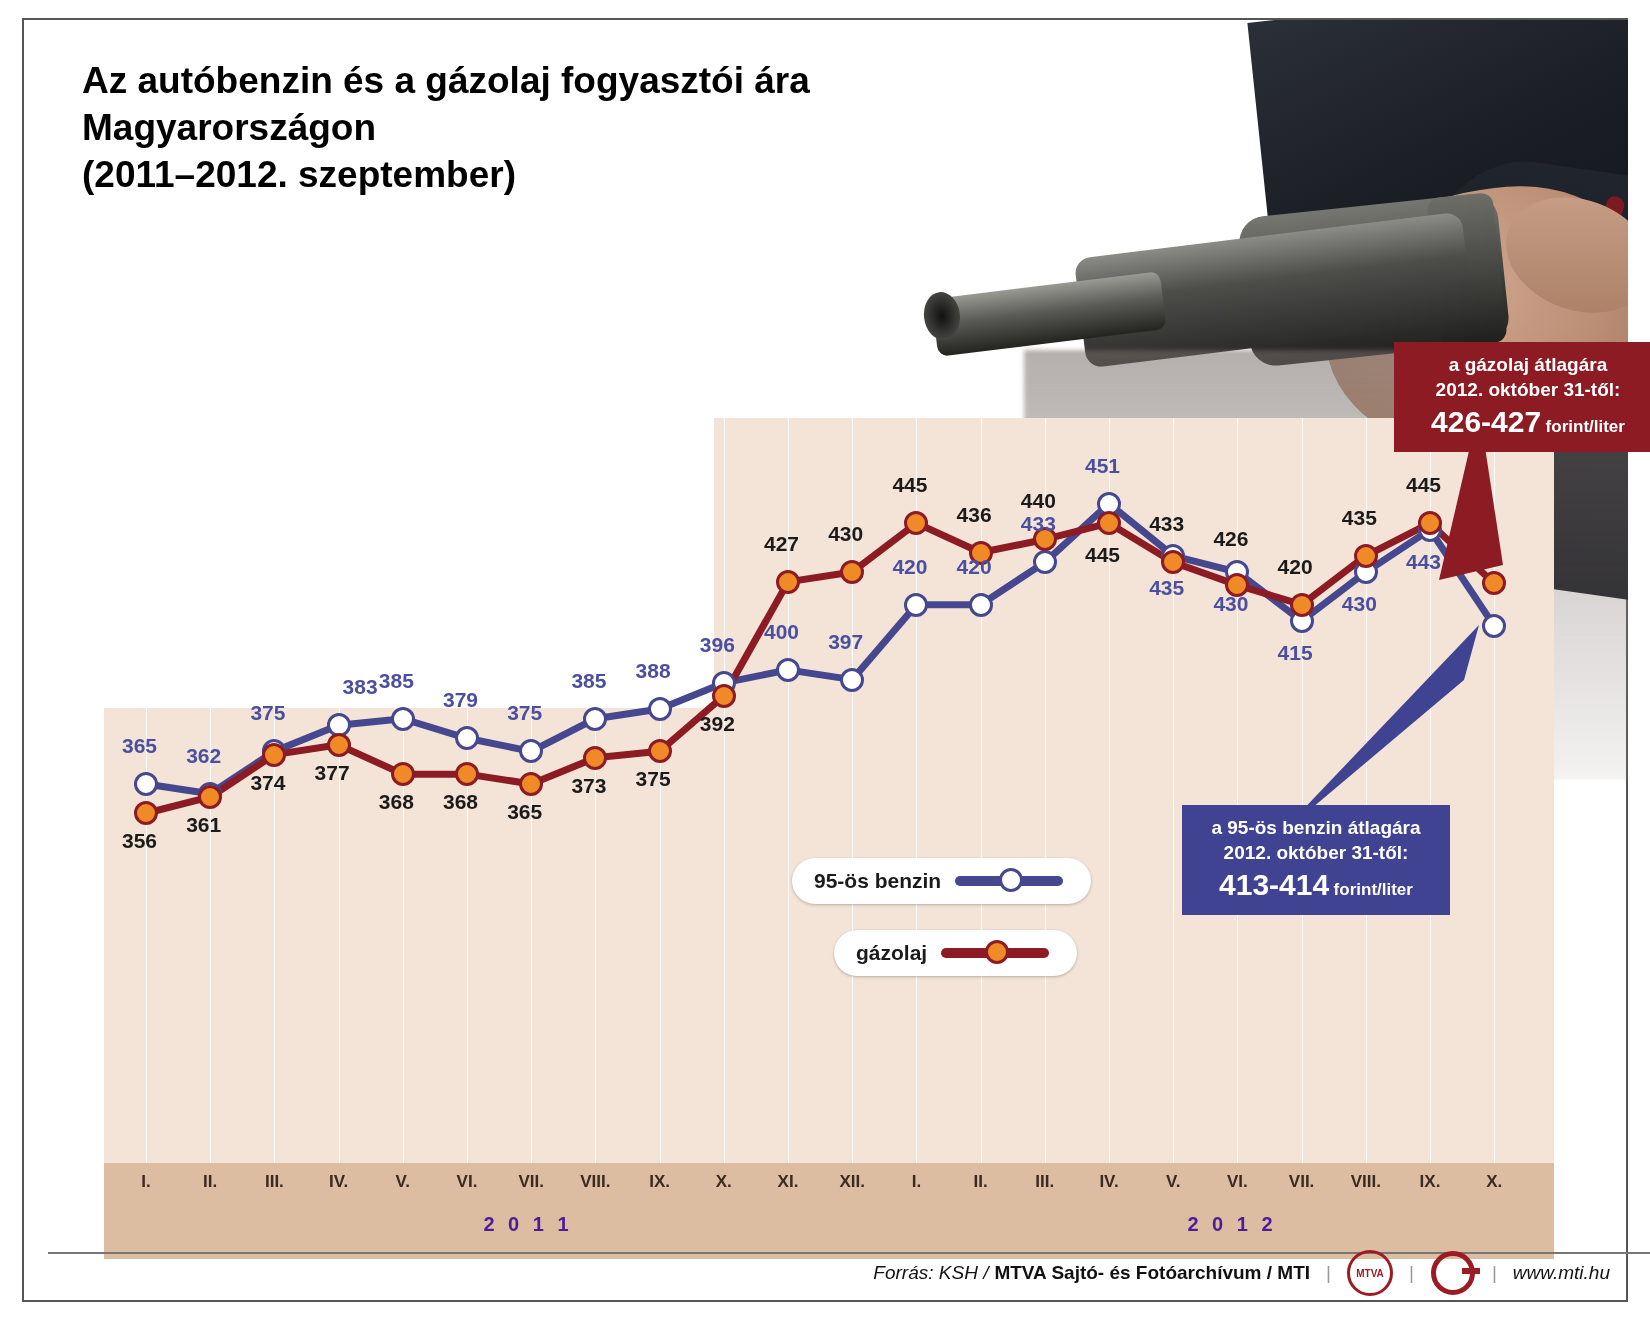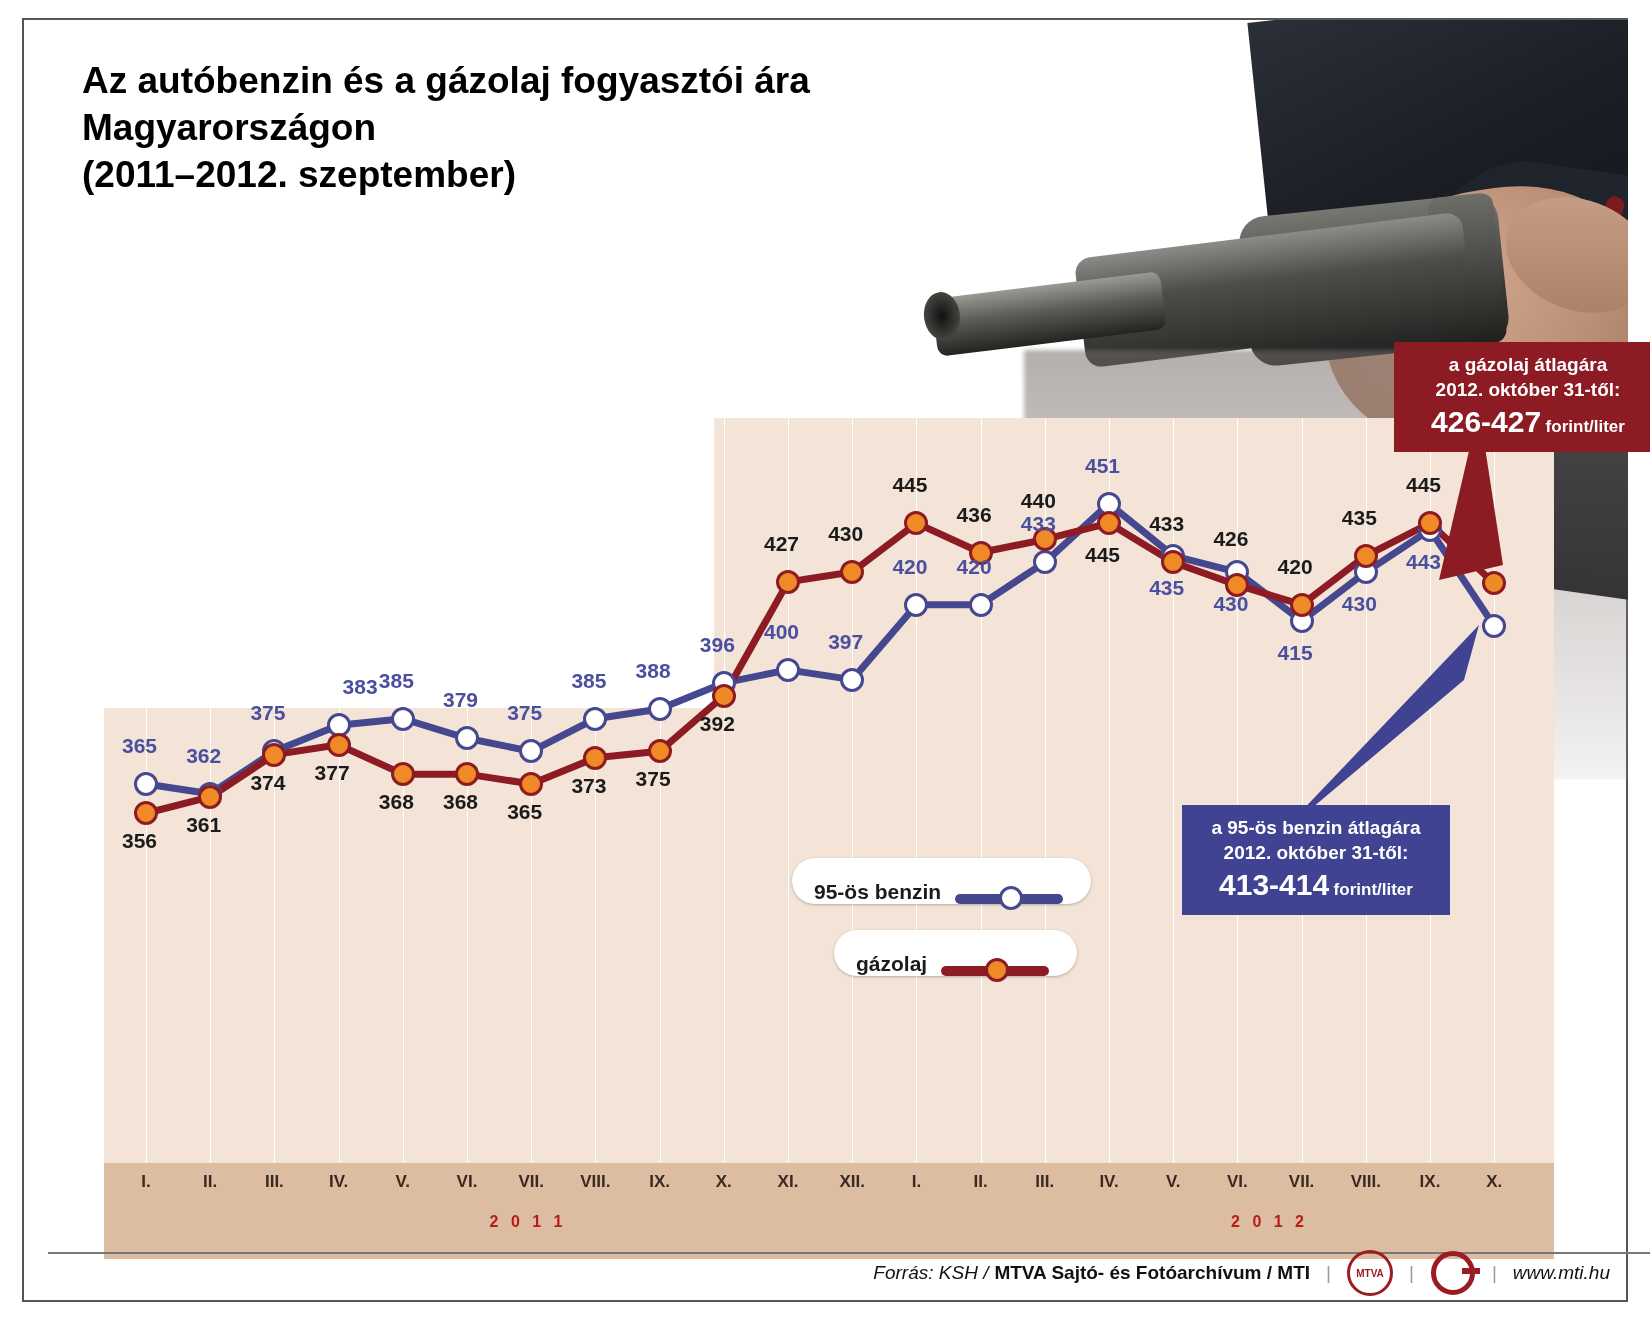--- a/index.html
+++ b/index.html
@@ -108,35 +108,35 @@
   .vline{position:absolute;top:0;width:1px;background:#ffffff;}
   #axisband{
     position:absolute;left:0px;top:745px;width:1450px;height:96px;
     background:#dcbda1;
   }
   .xlab{
     position:absolute;top:9px;font-size:17px;font-weight:bold;color:#3b2a20;
     text-align:center;width:56px;
   }
   .yearlab{
-    position:absolute;top:50px;font-size:16px;font-weight:bold;
-    color:#b91c1c;letter-spacing:4px;text-align:center;width:200px;
+    position:absolute;top:50px;font-size:20px;font-weight:bold;
+    color:#4c1d95;letter-spacing:4px;text-align:center;width:200px;
   }
   svg#lines{position:absolute;left:0;top:0;width:1450px;height:745px;}
   .pt{position:absolute;width:24px;height:24px;border-radius:50%;
       border:3px solid #fff;box-sizing:border-box;}
   .pt.b{background:#ffffff;border:3px solid #45488f;}
   .pt.g{background:#f08a26;border:3px solid #8d1b24;}
   .vlabel{position:absolute;font-size:21px;font-weight:bold;white-space:nowrap;}
   .vlabel.b{color:#4b4fa0;}
   .vlabel.g{color:#1b1b1b;}
   
   .legend{
     position:absolute;background:#fff;border-radius:26px;height:46px;
-    display:flex;align-items:flex-end;padding:0 14px 0 22px;
+    display:flex;align-items:center;padding:0 14px 0 22px;
     box-shadow:0 1px 3px rgba(0,0,0,.25);
   }
   .legend span{font-size:21px;font-weight:bold;color:#1b1b1b;margin-right:14px;}
   .legline{position:relative;width:108px;height:10px;border-radius:5px;}
   .legline .dot{
     position:absolute;left:44px;top:-8px;width:24px;height:24px;border-radius:50%;
     box-sizing:border-box;
   }
   
   .callout{
@@ -347,21 +347,21 @@
           <div class="xlab" style="left: 912.8px;">III.</div>
           <div class="xlab" style="left: 977px;">IV.</div>
           <div class="xlab" style="left: 1041.2px;">V.</div>
           <div class="xlab" style="left: 1105.4px;">VI.</div>
           <div class="xlab" style="left: 1169.6px;">VII.</div>
           <div class="xlab" style="left: 1233.8px;">VIII.</div>
           <div class="xlab" style="left: 1298px;">IX.</div>
           <div class="xlab" style="left: 1362.2px;">X.</div>
         </div>
       <div class="yearlab" style="left:324px;">2 0 1 1</div>
-      <div class="yearlab" style="left:1004px;text-align:right;">2 0 1 2</div>
+      <div class="yearlab" style="left:1028px;">2 0 1 2</div>
     </div>
 
     <div class="legend" style="left:688px;top:440px;">
       <span>95-ös benzin</span>
       <span class="legline" style="background:#45488f;">
         <span class="dot" style="background:#fff;border:3px solid #45488f;"></span>
       </span>
     </div>
     <div class="legend" style="left:730px;top:512px;">
       <span>gázolaj</span>

